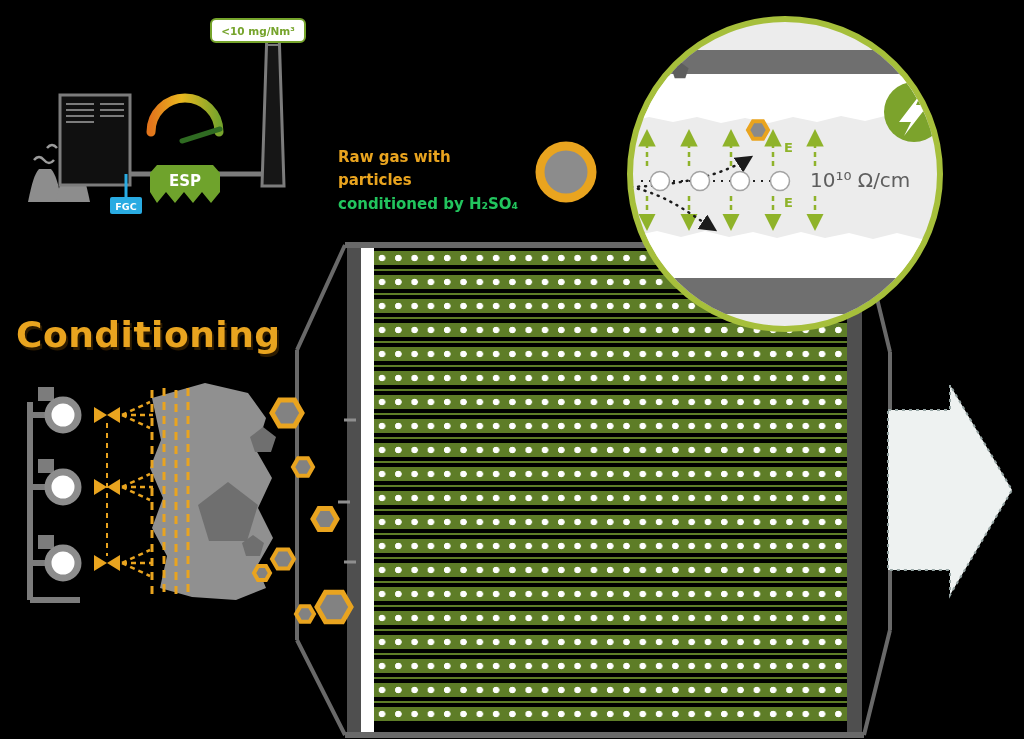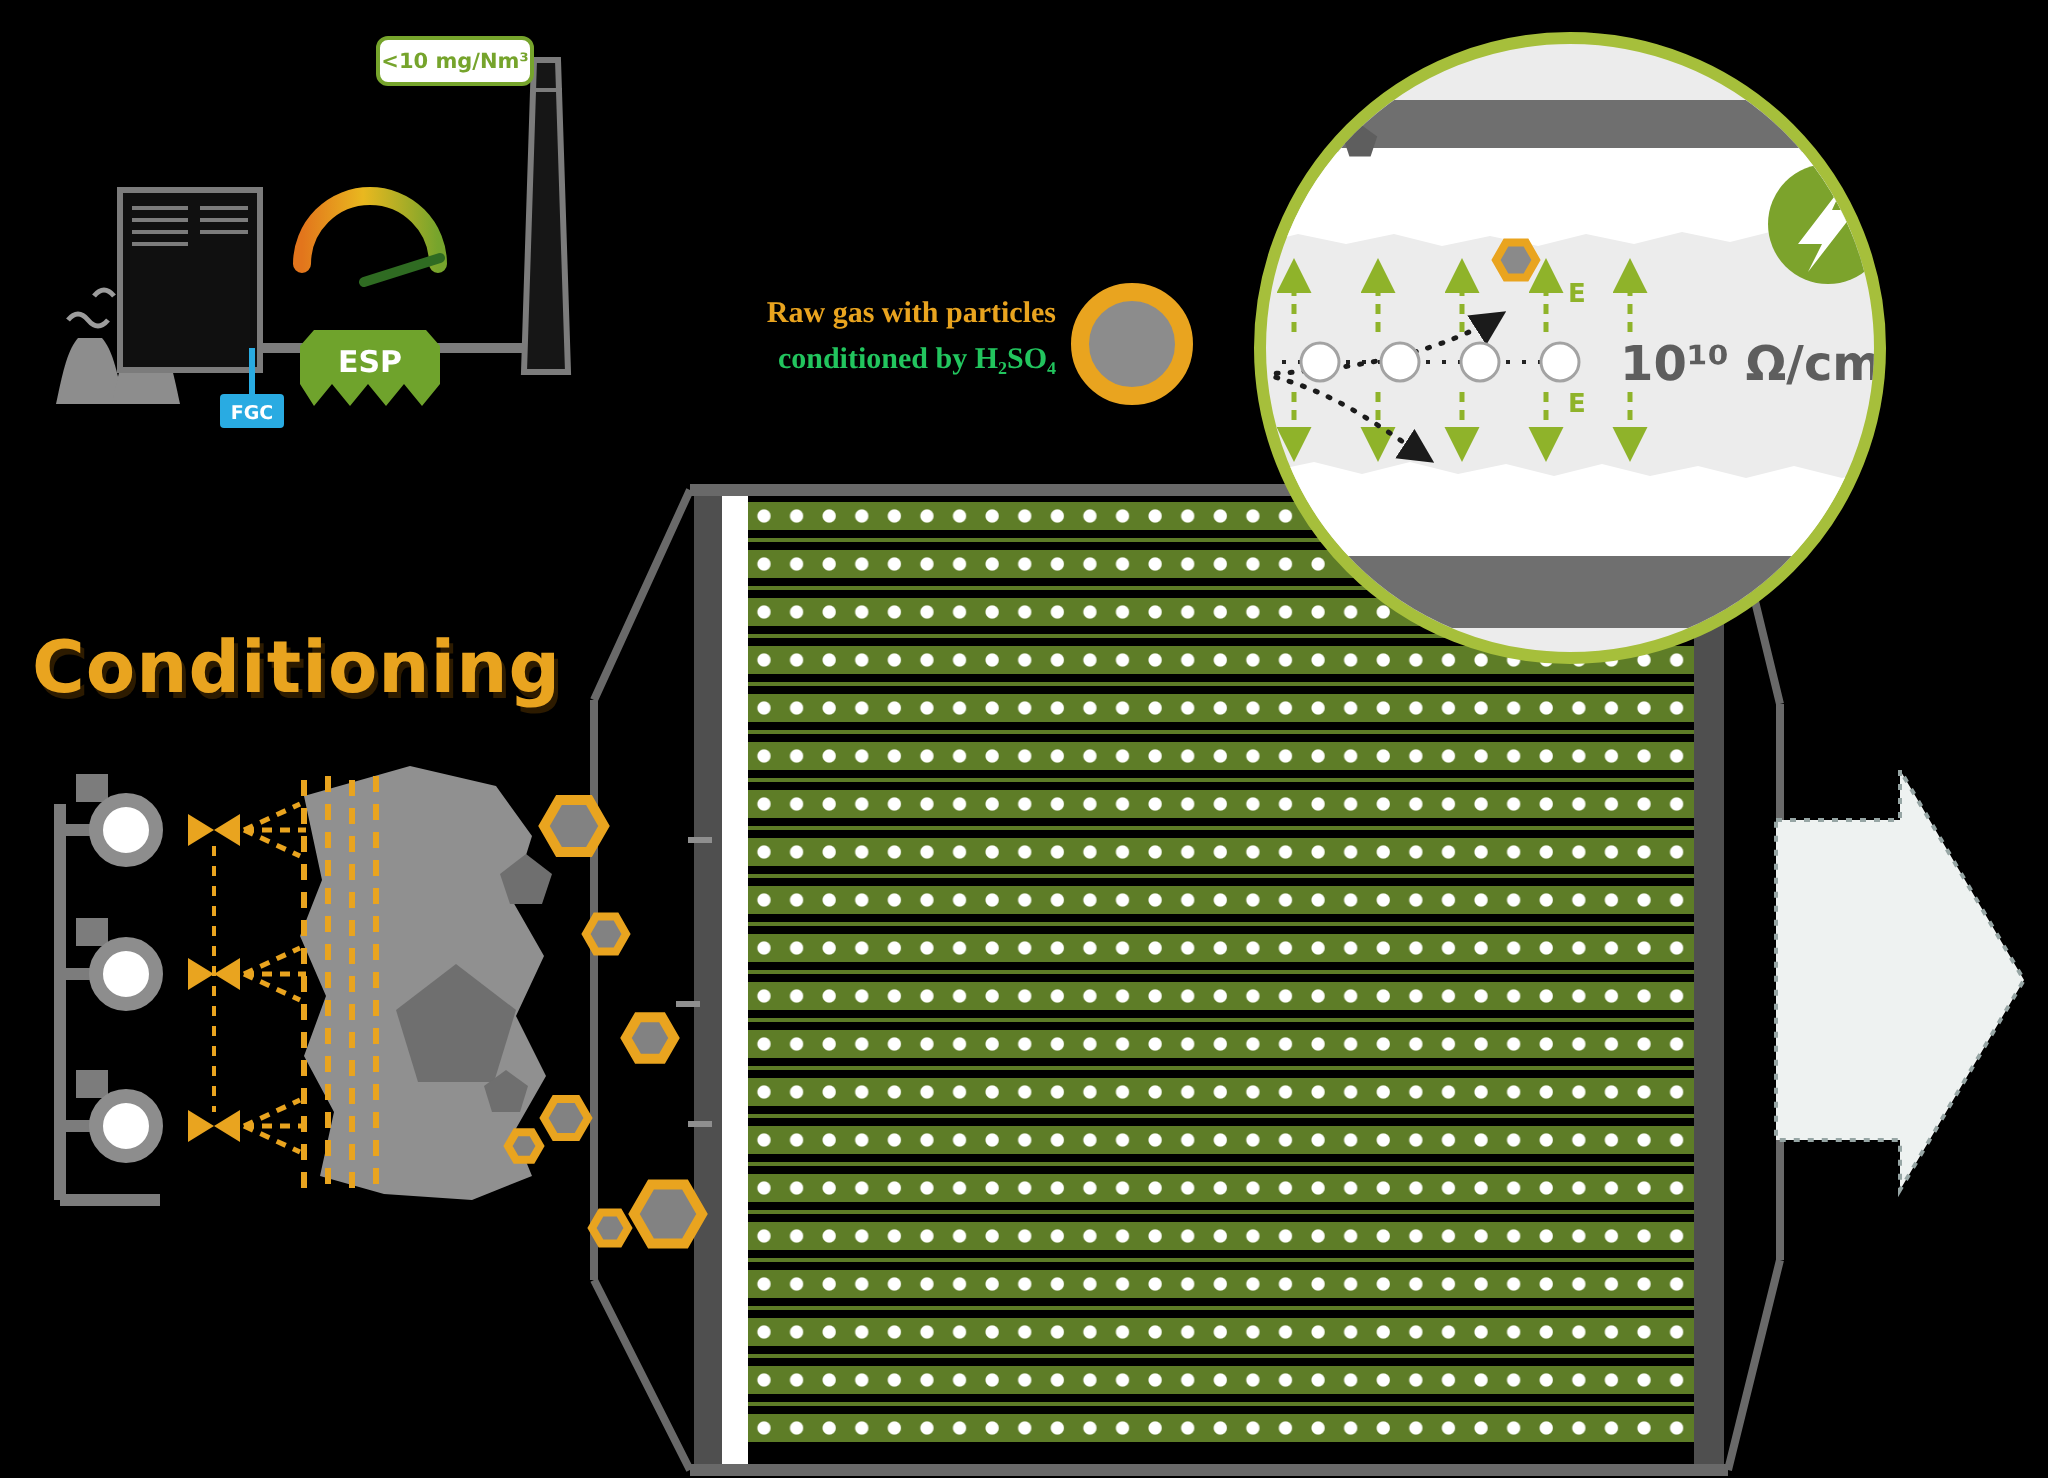--- a/index.html
+++ b/index.html
@@ -13,28 +13,28 @@
      background-image:radial-gradient(circle at 8px 7px,#ffffff 3px,rgba(255,255,255,0) 3.6px);
      background-size:16px 14px;}
   .plate-row::after{content:"";position:absolute;left:0;right:0;bottom:-6px;height:2px;background:#5e7d27;}
   .plate-row:last-child::after{display:none;}
 
   
   .inset{position:absolute;left:627px;top:16px;width:316px;height:316px;border-radius:50%;
          background:#ececec;border:6px solid #a6bf3b;box-sizing:border-box;overflow:hidden;}
   .inset svg{display:block;position:absolute;left:0;top:0;}
   .e-label{position:absolute;color:#8fb32a;font-size:13px;font-weight:bold;}
-  .resistivity{position:absolute;left:177px;top:146px;color:#5e5e5e;font-size:24px;font-weight:700;white-space:nowrap;}
+  .resistivity{position:absolute;left:177px;top:146px;color:#5e5e5e;font-size:20px;font-weight:400;white-space:nowrap;}
 
   
-  .stack-badge{position:absolute;left:188px;top:18px;width:79px;height:25px;background:#fff;
+  .stack-badge{position:absolute;left:210px;top:18px;width:96px;height:25px;background:#fff;
      border:2.5px solid #76a42c;border-radius:6px;color:#76a42c;font-size:10.5px;font-weight:bold;
      display:flex;align-items:center;justify-content:center;box-sizing:border-box;white-space:nowrap;}
-  .raw-gas{position:absolute;left:338px;top:146px;width:190px;text-align:right;
-     font-size:15px;font-weight:bold;line-height:1.55;font-family:Liberation Serif, serif;}
+  .raw-gas{position:absolute;left:338px;top:146px;width:190px;text-align:left;
+     font-size:15px;font-weight:bold;line-height:1.55;}
   .t-orange{color:#e9a41f;} .t-green{color:#22c55e;}
   .conditioning{position:absolute;left:16px;top:314px;margin:0;font-size:36px;font-weight:800;
      color:#e9a41f;letter-spacing:.5px;text-shadow:2px 3px 0 rgba(100,60,0,.45);}
 </style>
 </head>
 <body>
 
 <div id="stage">
 
   <svg class="overlay" width="1024" height="739" viewBox="0 0 1024 739">

